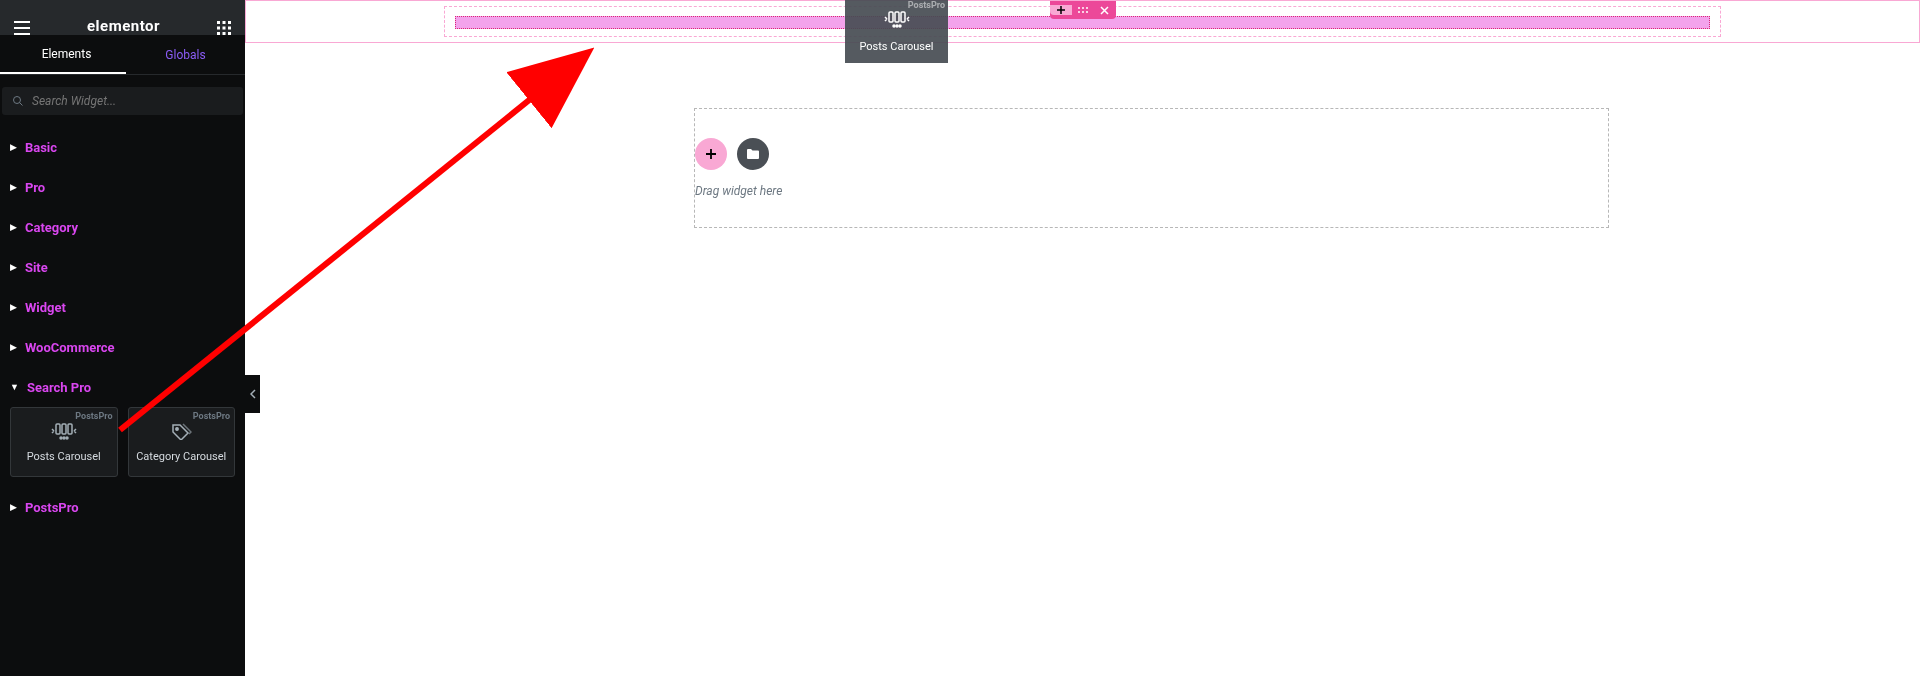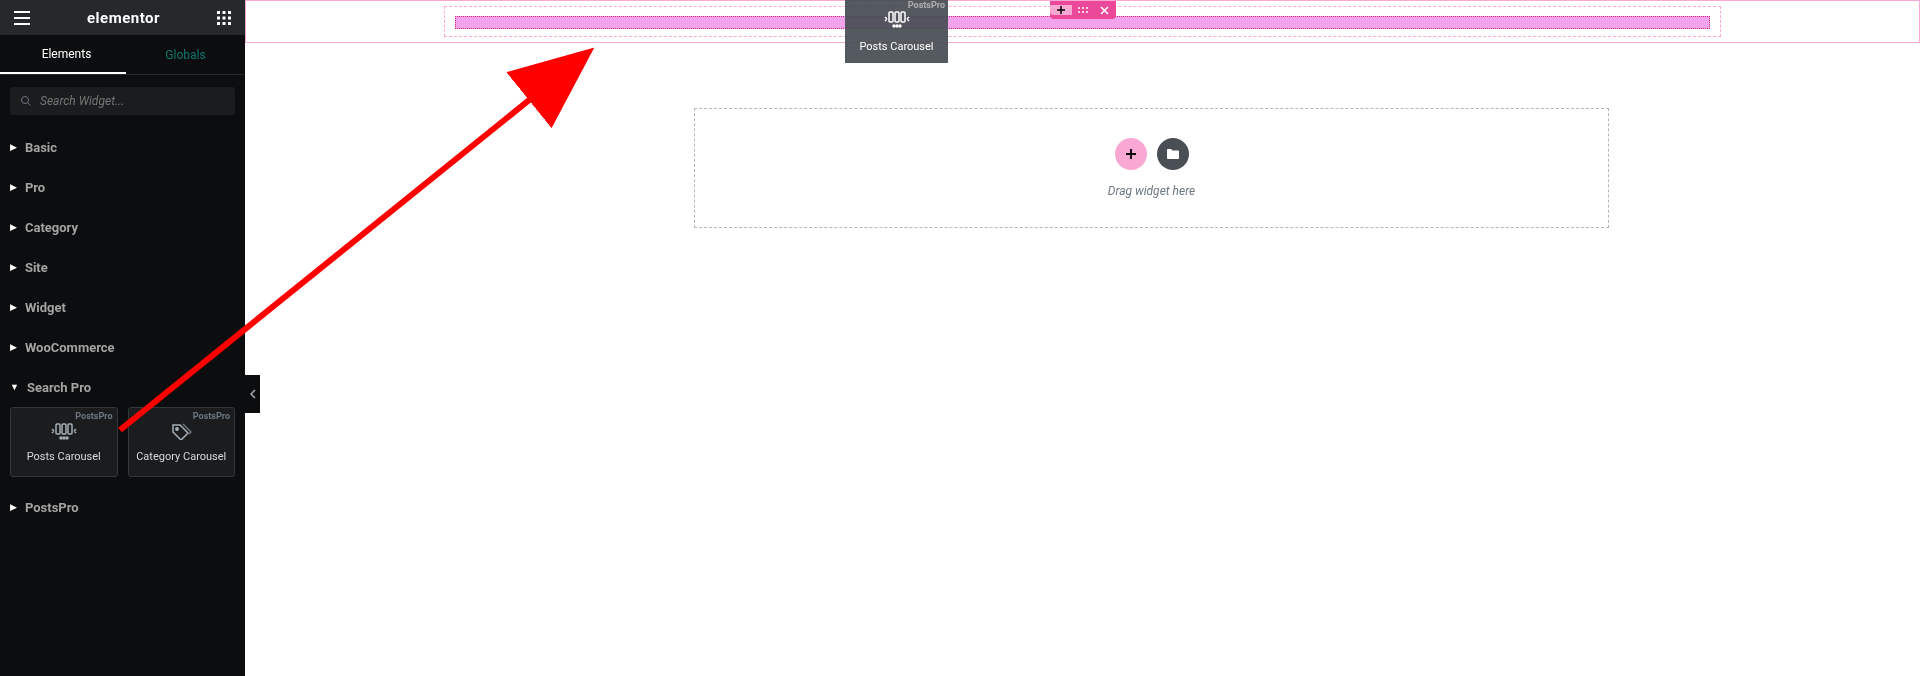--- a/index.html
+++ b/index.html
@@ -1,38 +1,38 @@
 <!DOCTYPE html>
 <html><head>
 <meta charset="utf-8">
 <style>
 * { margin: 0; padding: 0; box-sizing: border-box; font-family: -apple-system, BlinkMacSystemFont, "Segoe UI", Roboto, Helvetica, Arial, sans-serif; }
 html, body { width: 100%; height: 100%; background: #fff; }
 .app { display: flex; width: 1920px; height: 676px; position: relative; overflow: hidden; }
 
 
 .sidebar { width: 245px; background: #0c0d0e; color: #fff; display: flex; flex-direction: column; flex-shrink: 0; }
-.sidebar-header { height: 35px; display: flex; align-items: center; justify-content: space-between; padding: 0 14px; background: #26292c; }
+.sidebar-header { height: 35px; display: flex; align-items: flex-end; justify-content: space-between; padding: 0 14px; background: #26292c; }
 .sidebar-header .hamburger, .sidebar-header .apps-icon { color: #fff; cursor: pointer; display: flex; align-items: center; }
 .sidebar-header .brand { font-weight: 700; font-size: 15px; letter-spacing: .5px; color: #fff; }
 
 .tabs { display: flex; height: 40px; border-bottom: 1px solid #26292c; }
-.tab { flex: 1; display: flex; align-items: center; justify-content: center; font-size: 12px; color: #0f766e; cursor: pointer; }
+.tab { flex: 1; display: flex; align-items: center; justify-content: center; font-size: 12px; color: #8b5cf6; cursor: pointer; }
 .tab.active { color: #fff; border-bottom: 2px solid #fff; padding-left: 7px; }
 
-.search-wrap { padding: 12px 10px; }
+.search-wrap { padding: 12px 2px; }
 .search { background: #1a1c1e; border-radius: 3px; height: 28px; display: flex; align-items: center; padding: 0 10px; }
 .search svg { color: #6d7882; flex-shrink: 0; }
 .search input { background: transparent; border: none; outline: none; color: #a4afb7; font-size: 12px; font-style: italic; margin-left: 8px; width: 100%; }
 
 .cats { flex: 1; overflow: auto; }
 .cat { padding: 0 10px; }
 .cat-header { display: flex; align-items: center; height: 40px; cursor: pointer; }
 .cat-header .caret { font-size: 9px; margin-right: 8px; color: #fff; }
-.cat-header .label { font-size: 13px; font-weight: 700; color: #a3a3a3; }
+.cat-header .label { font-size: 13px; font-weight: 700; color: #d946ef; }
 
 .widgets { display: grid; grid-template-columns: 1fr 1fr; gap: 10px; padding: 0 0 10px 0; }
 .widget { position: relative; background: #1a1c1e; border: 1px solid #33373a; border-radius: 3px; height: 70px; display: flex; flex-direction: column; align-items: center; justify-content: center; cursor: grab; }
 .widget .badge { position: absolute; top: 3px; right: 4px; font-size: 9px; font-weight: 700; color: #6d7882; }
 .widget .wicon { color: #a4afb7; margin-bottom: 6px; }
 .widget .wlabel { font-size: 11px; color: #d5dadf; text-align: center; }
 
 
 .collapse-handle { position: absolute; top: 375px; left: 245px; width: 15px; height: 38px; background: #0c0d0e; color: #a4afb7; display: flex; align-items: center; justify-content: center; cursor: pointer; z-index: 5; }
 
@@ -50,21 +50,21 @@
 .inner-col { position: absolute; top: 5px; left: 198px; right: 198px; bottom: 5px; border: 1px dashed #f9a8d4; }
 .pink-bar { position: absolute; top: 9px; left: 10px; right: 10px; height: 13px; background: #f3a3ec; border: 1px dotted #db2777; }
 
 
 .drag-ghost { position: absolute; top: 0; left: 600px; width: 103px; height: 63px; background: rgba(70,76,82,.92); display: flex; flex-direction: column; align-items: center; justify-content: center; z-index: 10; }
 .drag-ghost .badge { position: absolute; top: 0; right: 3px; font-size: 9px; font-weight: 700; color: rgba(255,255,255,.5); }
 .drag-ghost .wicon { color: #fff; }
 .drag-ghost .wlabel { font-size: 11px; color: #fff; margin-top: 8px; }
 
 
-.dropzone { position: absolute; top: 108px; left: 449px; width: 915px; height: 120px; border: 1px dashed #b7b7b7; display: flex; flex-direction: column; align-items: center; justify-content: center; }
+.dropzone { position: absolute; top: 108px; left: 449px; width: 915px; height: 120px; border: 1px dashed #b7b7b7; display: flex; flex-direction: column; justify-content: center; }
 .dz-btns { display: flex; gap: 10px; margin-bottom: 14px; }
 .dz-btn { width: 32px; height: 32px; border-radius: 50%; display: flex; align-items: center; justify-content: center; cursor: pointer; }
 .dz-btn.add { background: #f9a8d4; color: #000; }
 .dz-btn.folder { background: #4a4f55; color: #fff; }
 .dz-text { font-size: 12px; color: #6d7882; font-style: italic; }
 
 
 .arrow-svg { position: absolute; top: 0; left: 0; pointer-events: none; z-index: 20; }
 </style>
 </head>

